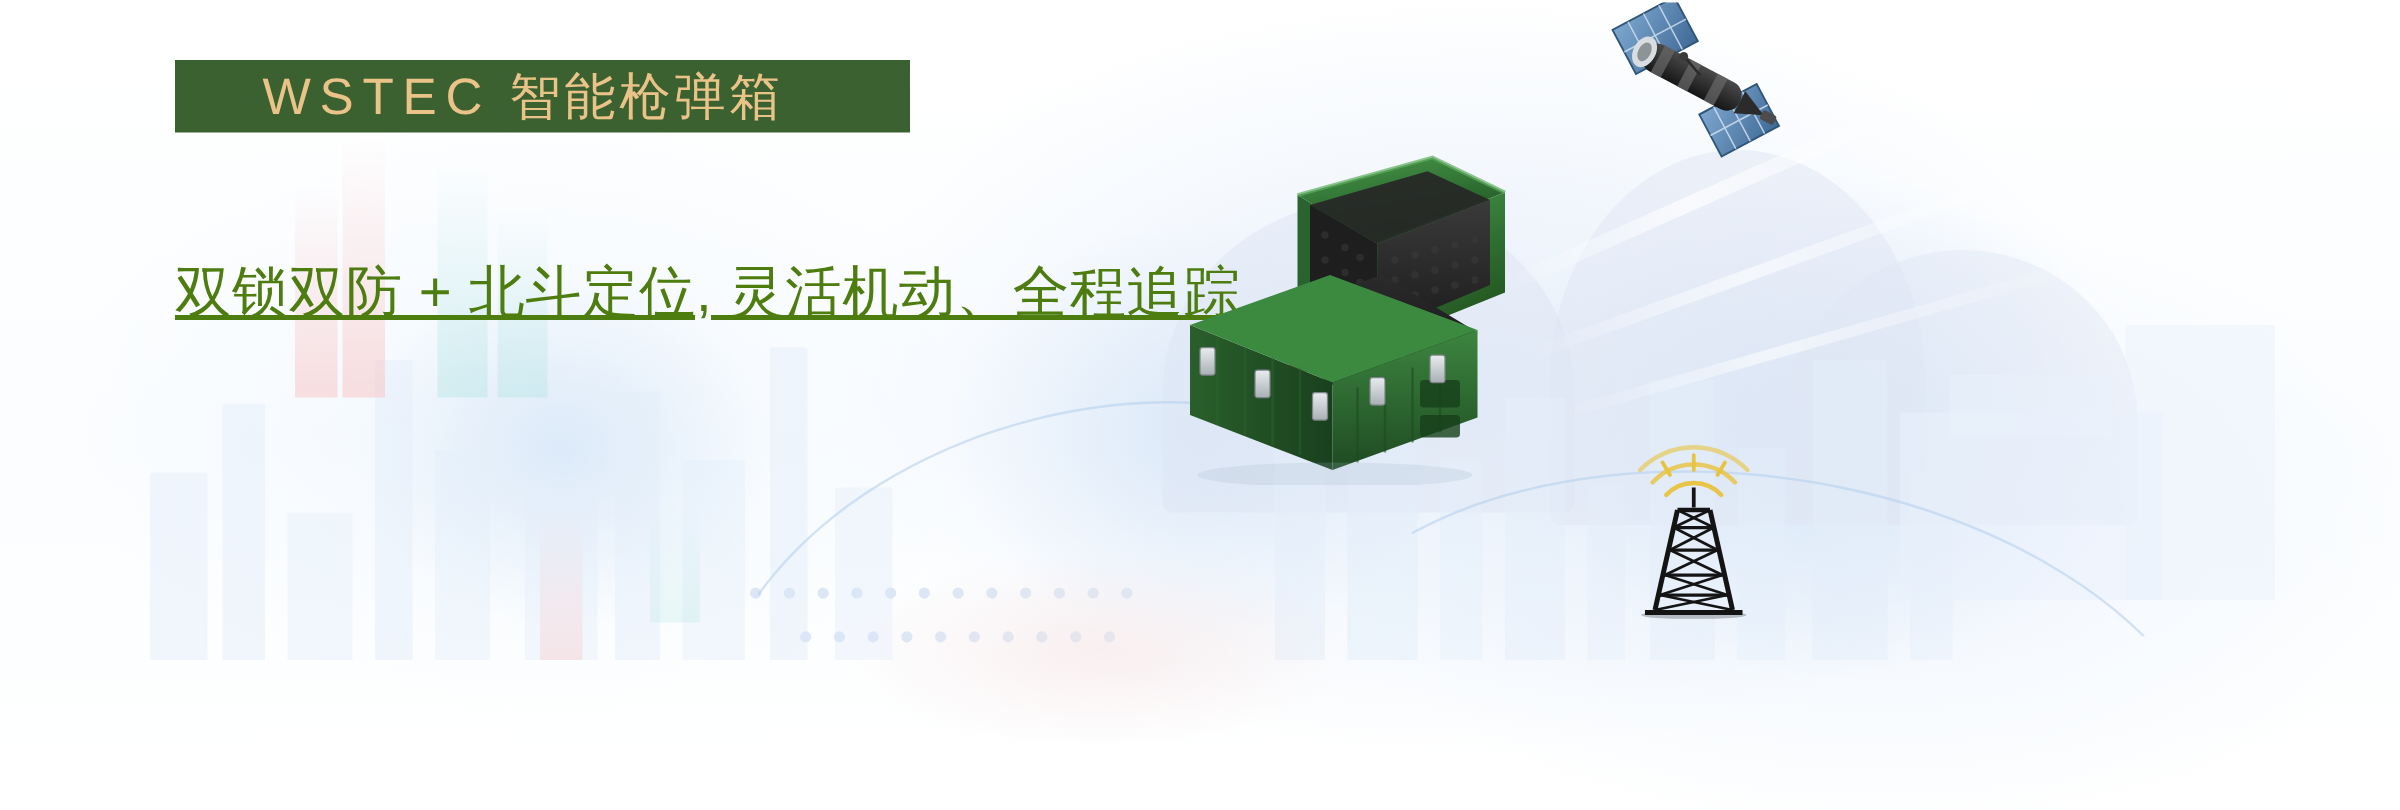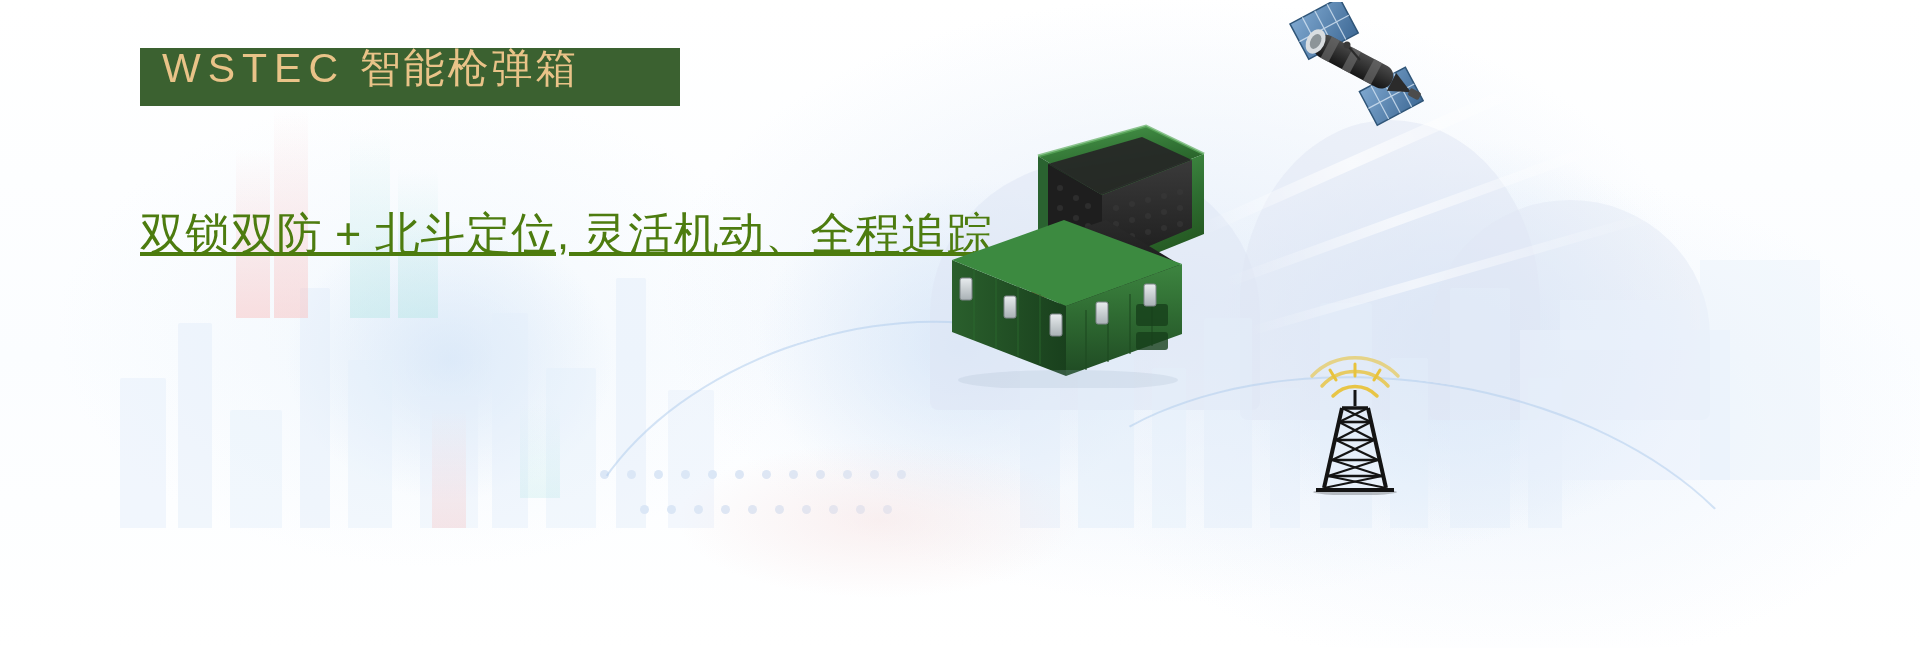--- a/index.html
+++ b/index.html
@@ -65,21 +65,21 @@
     position:absolute;
     border-radius:50%;
     background:radial-gradient(closest-side, rgba(202,222,245,.55), rgba(202,222,245,0) 78%);
   }
 
   
   #title-bar{
     position:absolute;left:140px;top:48px;
     width:540px;height:58px;
     background:#3b6130;
-    display:flex;align-items:flex-start;
+    display:flex;align-items:center;padding-left:48px;
   }
   #title-text{
     color:#e9c388;
     font-size:41px;
     letter-spacing:3px;
     padding-left:22px;
     white-space:nowrap;
     line-height:1;
     font-weight:400;
   }

